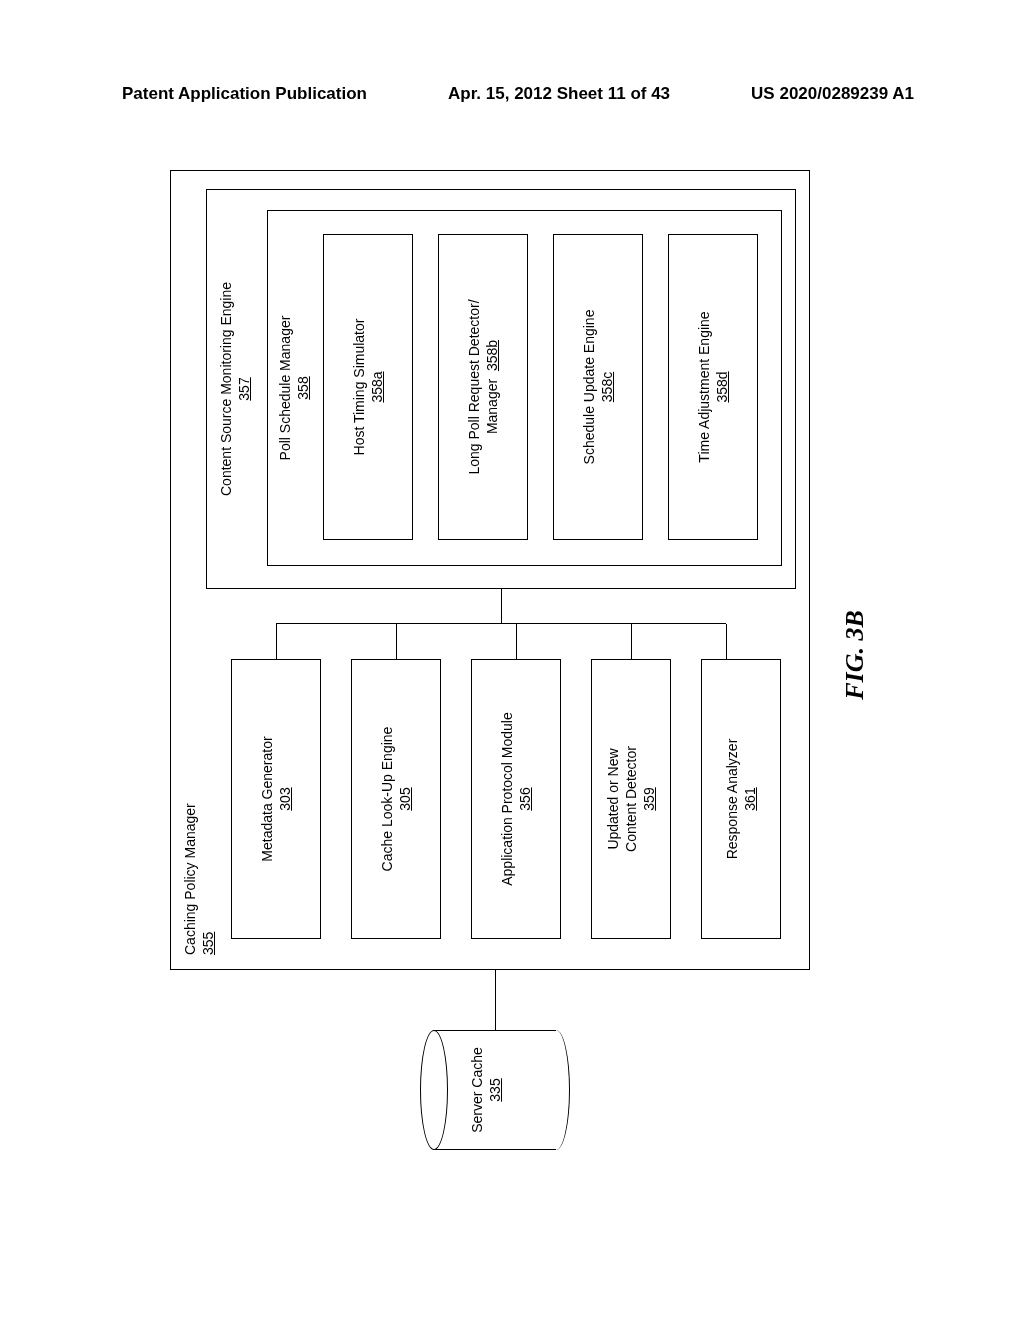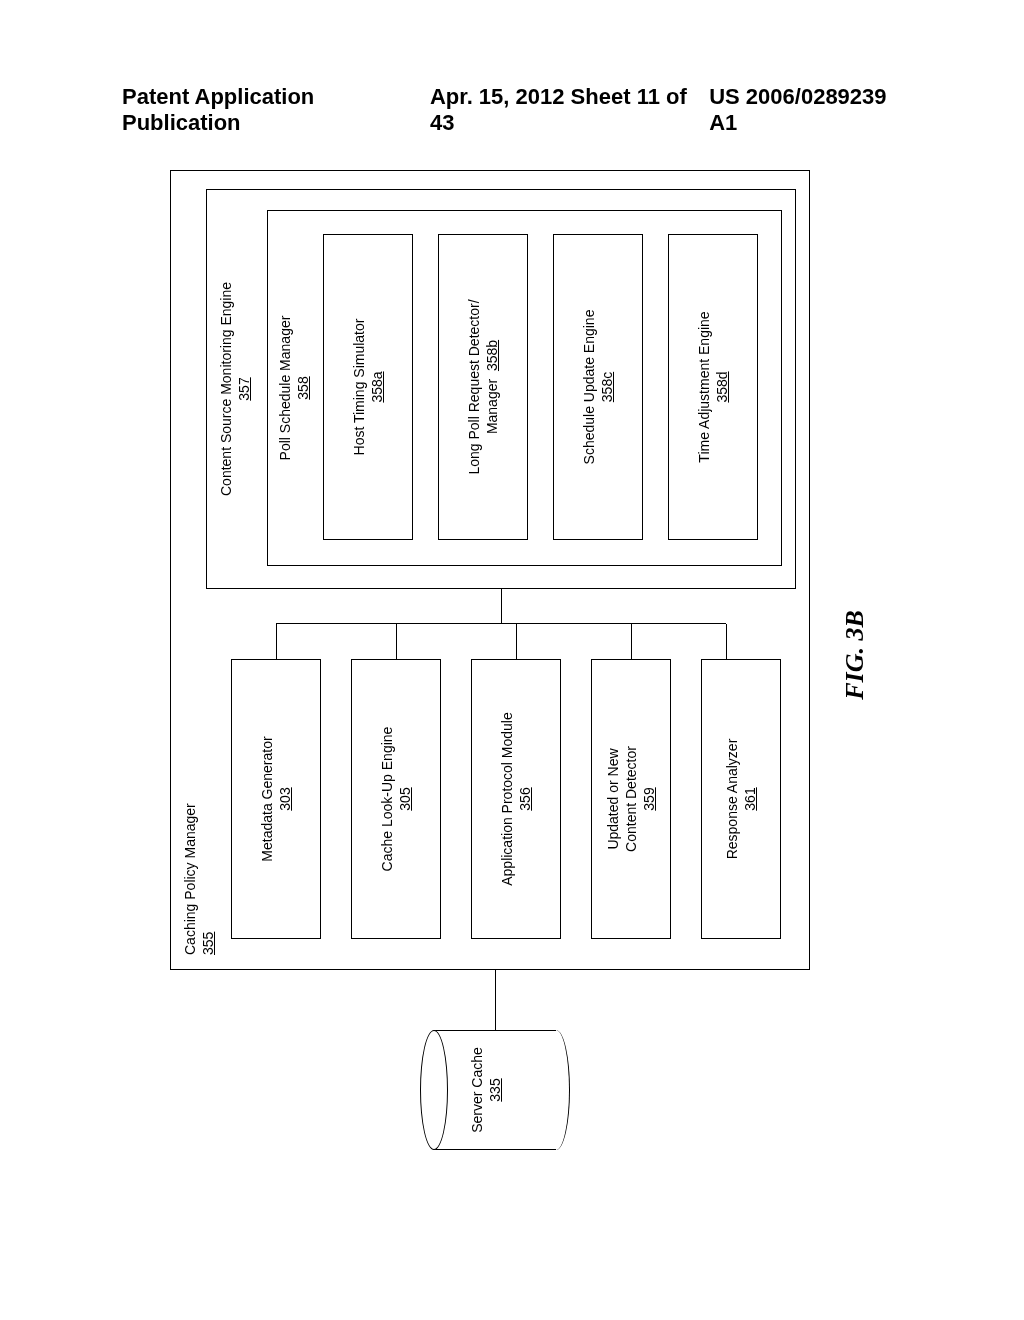--- a/index.html
+++ b/index.html
@@ -13,21 +13,21 @@
     position: relative;
   }
   .header {
     position: absolute;
     top: 84px;
     left: 0;
     width: 1024px;
     padding: 0 110px 0 122px;
     display: flex;
     justify-content: space-between;
-    font-size: 22px;
+    font-size: 17px;
     font-weight: bold;
   }
   .header .left { }
   .header .center { }
   .header .right { }
   .page-area {
     position: absolute;
     top: 160px;
     left: 100px;
     width: 830px;
@@ -167,21 +167,21 @@
     font-weight: bold;
     font-family: "Times New Roman", serif;
   }
 </style>
 </head>
 <body>
 
 <div class="header">
   <span class="left">Patent Application Publication</span>
   <span class="center">Apr. 15, 2012  Sheet 11 of 43</span>
-  <span class="right">US 2006/0289239 A1</span>
+  <span class="right">US 2020/0289239 A1</span>
 </div>
 
 <div class="page-area">
   <div class="rotated-frame">
 
     <div class="cylinder">
       <div class="cyl-body"></div>
       <div class="cyl-bot-inner"></div>
       <div class="cyl-top"></div>
       <div class="cyl-label">

